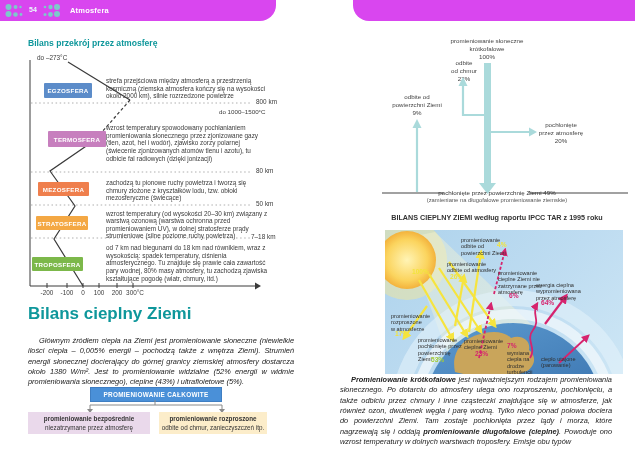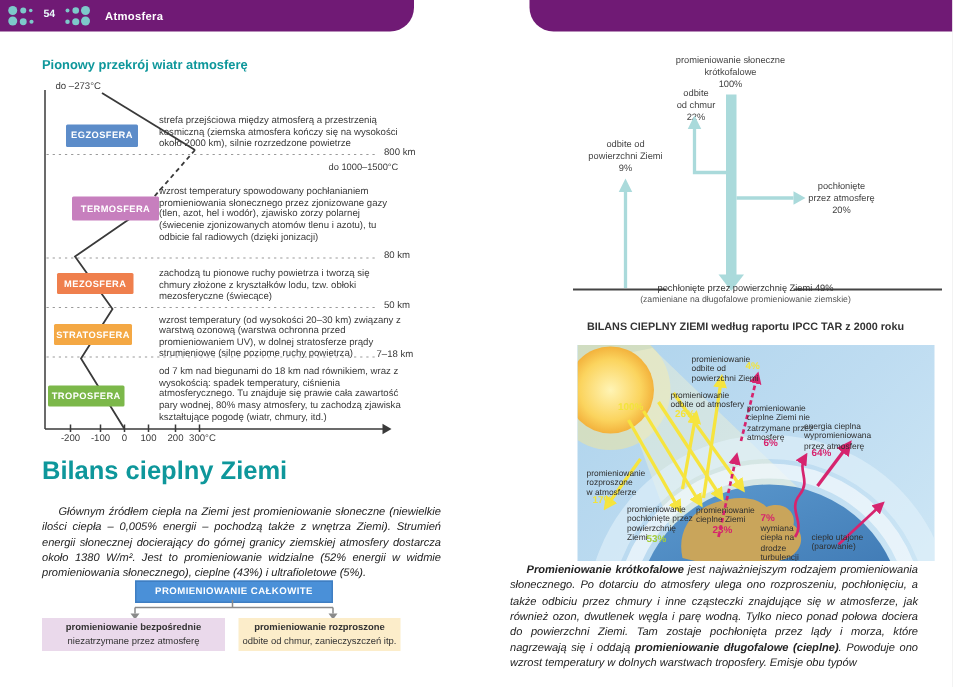--- a/index.html
+++ b/index.html
@@ -2,21 +2,21 @@
 <html lang="pl"><head>
 <meta charset="utf-8">
 <style>
   html,body{margin:0;padding:0;background:#e9e9e9;}
   #spread{
     position:relative;width:635px;height:458px;background:#ffffff;
     font-family:"Liberation Sans",sans-serif;overflow:hidden;
     -webkit-font-smoothing:antialiased;
   }
   
-  .hdr{position:absolute;top:0;height:21px;background:#701a75;}
+  .hdr{position:absolute;top:0;height:21px;background:#d946ef;}
   .hdr-left{left:0;width:276px;border-radius:0 0 16px 0;}
   .hdr-right{left:353px;width:282px;border-radius:0 0 0 16px;}
   .hdr-label{position:absolute;top:6px;color:#fff;font-size:7.5px;font-weight:bold;letter-spacing:.2px;}
   .hdr-num{position:absolute;top:6px;color:#eafcfc;font-size:7px;font-weight:bold;}
   .dots{position:absolute;top:3px;}
   
   .teal-h{color:#0e979b;font-weight:bold;}
   .small{font-size:6.4px;color:#3a3a3a;line-height:1.2;}
   .prelines{white-space:pre-line;}
   .abs{position:absolute;}
@@ -74,21 +74,21 @@
     <span class="hdr-label" style="left:70px">Atmosfera</span>
   </div>
 
   <div class="hdr hdr-right">
     
     
     
     
   </div>
 
-  <div class="abs teal-h" style="left:28px;top:38px;font-size:8.6px">Pionowy przekrój wiatr atmosferę</div>
+  <div class="abs teal-h" style="left:28px;top:38px;font-size:8.6px">Bilans przekrój przez atmosferę</div>
   <div class="abs small" style="left:37px;top:54px">do –273°C</div>
 
   <svg class="abs" style="left:28px;top:52px" width="235" height="245">
     <line x1="2" y1="8" x2="2" y2="234" stroke="#3a3a3a" stroke-width="1"></line>
     <line x1="2" y1="234" x2="228" y2="234" stroke="#3a3a3a" stroke-width="1"></line>
     <polygon points="227,230.5 227,237.5 233,234" fill="#3a3a3a"></polygon>
     <g stroke="#9a9a9a" stroke-width="0.8" stroke-dasharray="1.5,2.6">
       <line x1="3" y1="51" x2="224" y2="51"></line>
       <line x1="3" y1="120" x2="224" y2="120"></line>
       <line x1="3" y1="153" x2="224" y2="153"></line>
@@ -176,21 +176,21 @@
     <line x1="37" y1="137" x2="37" y2="72" stroke="#aadadb" stroke-width="2.2"></line>
     <polygon points="32.5,73 41.5,73 37,64" fill="#aadadb"></polygon>
     <line x1="111" y1="77" x2="149" y2="77" stroke="#aadadb" stroke-width="2.2"></line>
     <polygon points="149,72.5 149,81.5 157,77" fill="#aadadb"></polygon>
     <line x1="2" y1="138" x2="64" y2="138" stroke="#444" stroke-width="1.2"></line>
     <line x1="149" y1="138" x2="248" y2="138" stroke="#444" stroke-width="1.2"></line>
   </svg>
 
   <div class="bd-caption" style="left:497px;top:189px;font-weight:normal;font-size:6.2px">pochłonięte przez powierzchnię Ziemi 49%</div>
   <div class="bd-caption" style="left:497px;top:197px;font-weight:normal;font-size:5.8px;color:#555">(zamieniane na długofalowe promieniowanie ziemskie)</div>
-  <div class="bd-caption" style="left:497px;top:213px">BILANS CIEPLNY ZIEMI według raportu IPCC TAR z 2000 roku</div>
+  <div class="bd-caption" style="left:497px;top:213px">BILANS CIEPLNY ZIEMI według raportu IPCC TAR z 1995 roku</div>
 
   <div id="illo">
     <svg width="238" height="144">
       <defs>
         <radialGradient id="sunGrad">
             <stop offset="0%" stop-color="#fff4b5"></stop>
             <stop offset="70%" stop-color="#fbd45e"></stop>
             <stop offset="100%" stop-color="#f3b23c"></stop>
           </radialGradient>
         <linearGradient id="oceanGrad" x1="0" y1="0" x2="0.4" y2="1">

